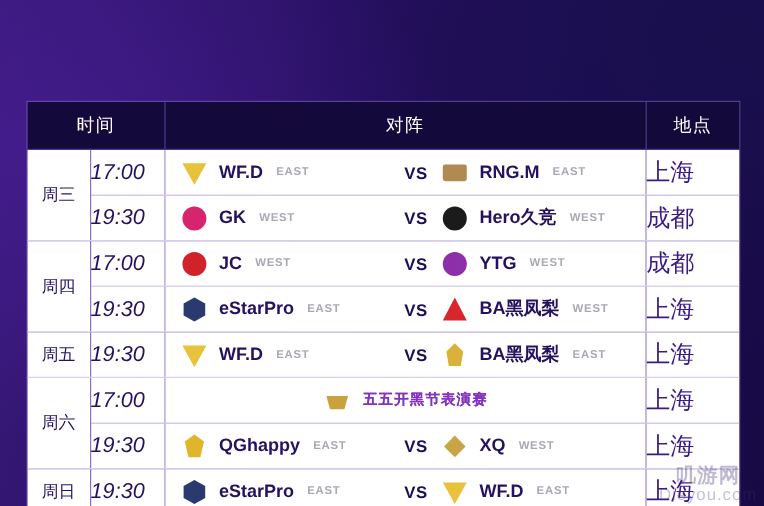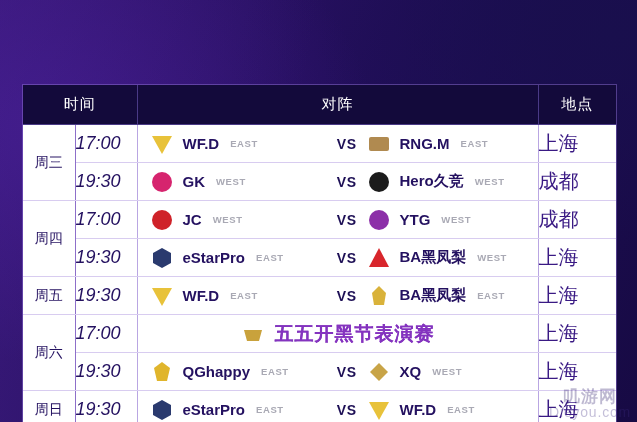--- a/index.html
+++ b/index.html
@@ -76,21 +76,21 @@
     color:#1d0f55;font-size:14px;font-weight:bold;letter-spacing:.5px;
     width:42px;text-align:right;flex:0 0 42px;
   }
   .logo{flex:0 0 auto;width:24px;height:24px;position:relative;}
   .logo svg{display:block;}
   
   .exhib{
     display:flex;align-items:center;justify-content:center;height:37px;gap:10px;
   }
   .exhib-name{
-    font-size:19px;font-weight:bold;letter-spacing:1px;
+    font-size:12px;font-weight:bold;letter-spacing:1px;
     background:linear-gradient(90deg,#6a2fb5 0%,#9b3fc7 45%,#7a32bb 100%);
     -webkit-background-clip:text;background-clip:text;color:#8433bf;
   }
   
   .wm{
     position:absolute;right:6px;bottom:4px;z-index:6;text-align:center;
     opacity:.30;pointer-events:none;
   }
   .wm-cn{
     color:#2b1a6a;font-size:17px;font-weight:bold;letter-spacing:1px;

